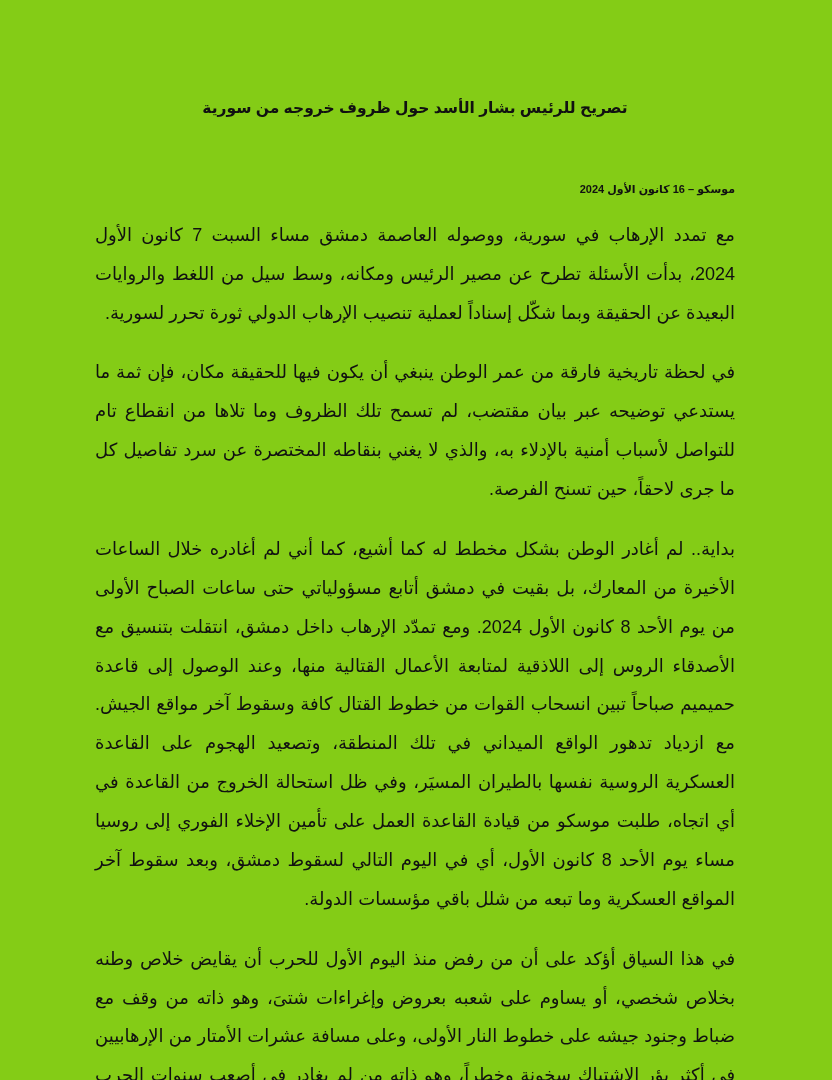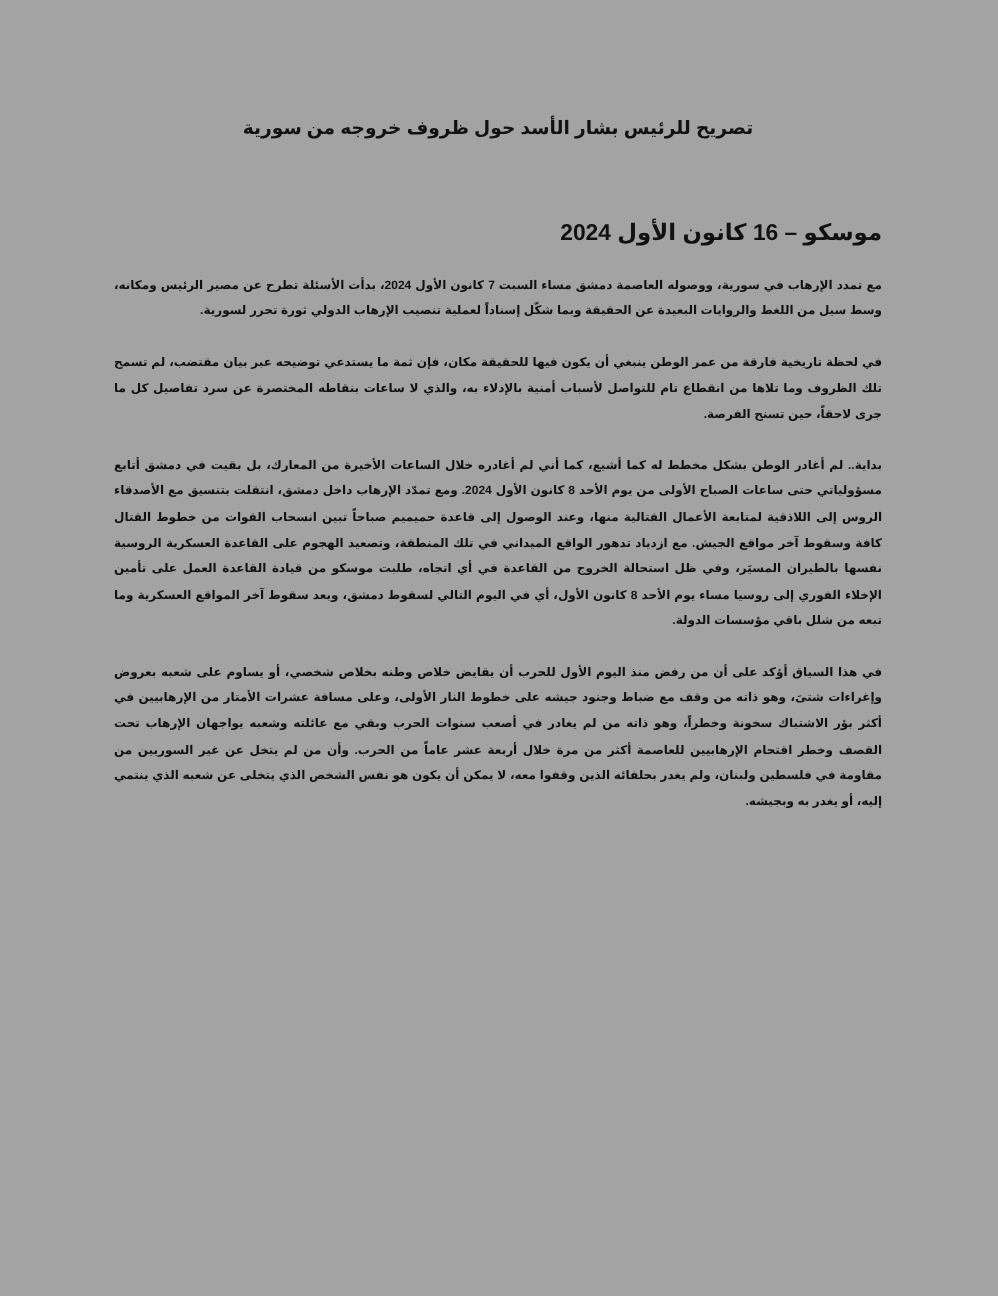--- a/index.html
+++ b/index.html
@@ -14,51 +14,51 @@
     overflow: hidden;
     font-family: "Liberation Sans", "DejaVu Sans", sans-serif;
     color: #0d0d0d;
     -webkit-font-smoothing: antialiased;
   }
   .page {
     position: relative;
     box-sizing: border-box;
     width: 832px;
     height: 1080px;
-    background: #a3a3a3;
+    background: #84cc16;
     padding: 0 97px 0 95px;
   }
   .doc-title {
     margin: 0;
     padding-top: 96px;
     text-align: center;
     font-size: 15.5px;
     font-weight: 700;
     line-height: 1.5;
     letter-spacing: 0.1px;
     color: #111111;
     direction: rtl;
   }
   .dateline {
     margin: 0;
     padding-top: 62px;
     text-align: right;
-    font-size: 19px;
+    font-size: 11px;
     font-weight: 700;
     line-height: 1.5;
     color: #111111;
     direction: rtl;
   }
   .body-block {
     padding-top: 18px;
   }
   p.para {
     margin: 0 0 21px 0;
-    font-size: 10px;
-    font-weight: 700;
+    font-size: 18px;
+    font-weight: 400;
     line-height: 2.16;
     text-align: justify;
     text-justify: inter-word;
     direction: rtl;
     color: #111111;
     word-spacing: 0.2px;
   }
   p.para:last-of-type {
     margin-bottom: 0;
   }
@@ -67,19 +67,19 @@
 <body>
 
 <div class="page">
 
   <h1 class="doc-title">تصريح للرئيس بشار الأسد حول ظروف خروجه من سورية</h1>
 
   <p class="dateline">موسكو – 16 كانون الأول 2024</p>
 
   <div class="body-block">
     <p class="para">مع تمدد الإرهاب في سورية، ووصوله العاصمة دمشق مساء السبت 7 كانون الأول 2024، بدأت الأسئلة تطرح عن مصير الرئيس ومكانه، وسط سيل من اللغط والروايات البعيدة عن الحقيقة وبما شكّل إسناداً لعملية تنصيب الإرهاب الدولي ثورة تحرر لسورية.</p>
-    <p class="para">في لحظة تاريخية فارقة من عمر الوطن ينبغي أن يكون فيها للحقيقة مكان، فإن ثمة ما يستدعي توضيحه عبر بيان مقتضب، لم تسمح تلك الظروف وما تلاها من انقطاع تام للتواصل لأسباب أمنية بالإدلاء به، والذي لا ساعات بنقاطه المختصرة عن سرد تفاصيل كل ما جرى لاحقاً، حين تسنح الفرصة.</p>
+    <p class="para">في لحظة تاريخية فارقة من عمر الوطن ينبغي أن يكون فيها للحقيقة مكان، فإن ثمة ما يستدعي توضيحه عبر بيان مقتضب، لم تسمح تلك الظروف وما تلاها من انقطاع تام للتواصل لأسباب أمنية بالإدلاء به، والذي لا يغني بنقاطه المختصرة عن سرد تفاصيل كل ما جرى لاحقاً، حين تسنح الفرصة.</p>
     <p class="para">بداية.. لم أغادر الوطن بشكل مخطط له كما أشيع، كما أني لم أغادره خلال الساعات الأخيرة من المعارك، بل بقيت في دمشق أتابع مسؤولياتي حتى ساعات الصباح الأولى من يوم الأحد 8 كانون الأول 2024. ومع تمدّد الإرهاب داخل دمشق، انتقلت بتنسيق مع الأصدقاء الروس إلى اللاذقية لمتابعة الأعمال القتالية منها، وعند الوصول إلى قاعدة حميميم صباحاً تبين انسحاب القوات من خطوط القتال كافة وسقوط آخر مواقع الجيش.  مع ازدياد تدهور الواقع الميداني في تلك المنطقة، وتصعيد الهجوم على القاعدة العسكرية الروسية نفسها بالطيران المسيَر، وفي ظل استحالة الخروج من القاعدة في أي اتجاه، طلبت موسكو من قيادة القاعدة العمل على تأمين الإخلاء الفوري إلى روسيا مساء يوم الأحد 8 كانون الأول، أي في اليوم التالي لسقوط دمشق، وبعد سقوط آخر المواقع العسكرية وما تبعه من شلل باقي مؤسسات الدولة.</p>
     <p class="para">في هذا السياق أؤكد على أن من رفض منذ اليوم الأول للحرب أن يقايض خلاص وطنه بخلاص شخصي، أو يساوم على شعبه بعروض وإغراءات شتىَ، وهو ذاته من وقف مع ضباط وجنود جيشه على خطوط النار الأولى، وعلى مسافة عشرات الأمتار من الإرهابيين في أكثر بؤر الاشتباك سخونة وخطراً، وهو ذاته من لم يغادر في أصعب سنوات الحرب وبقي مع عائلته وشعبه يواجهان الإرهاب تحت القصف وخطر اقتحام الإرهابيين للعاصمة أكثر من مرة خلال أربعة عشر عاماً من الحرب. وأن من لم يتخل عن غير السوريين من مقاومة في فلسطين ولبنان، ولم يغدر بحلفائه الذين وقفوا معه، لا يمكن أن يكون هو نفس الشخص الذي يتخلى عن شعبه الذي ينتمي إليه، أو يغدر به وبجيشه.</p>
 
   </div>
 
 </div>
 
 </body></html>

